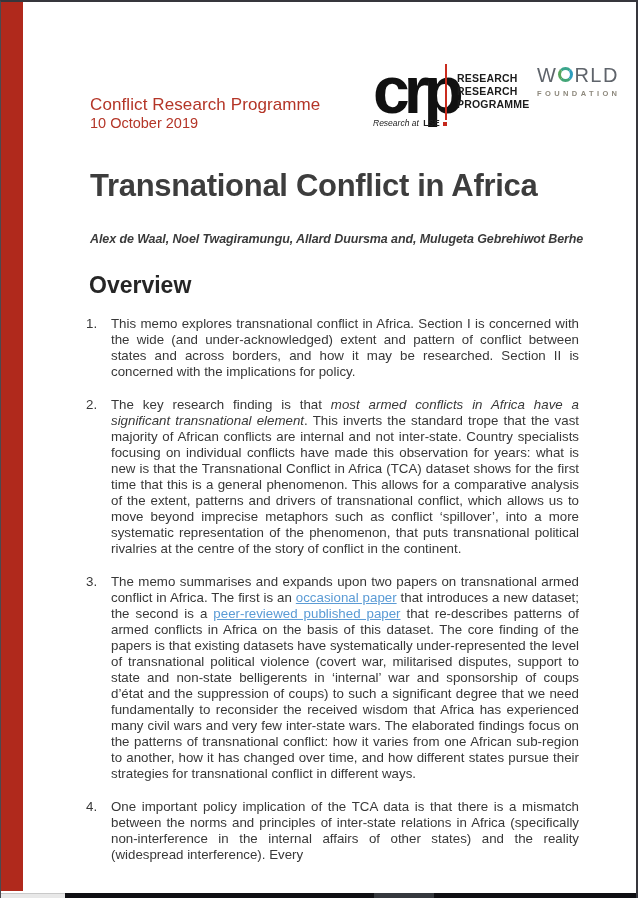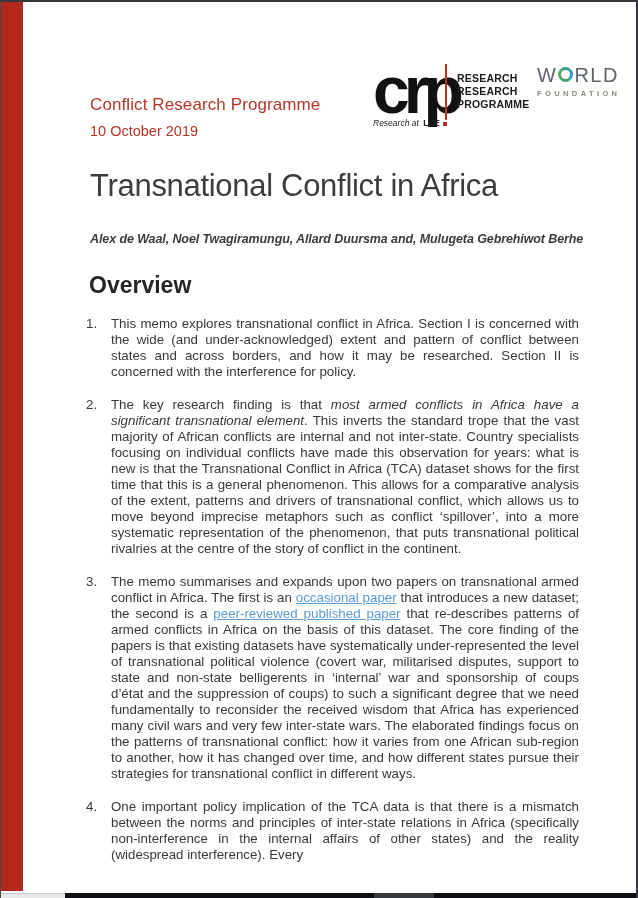--- a/index.html
+++ b/index.html
@@ -9,21 +9,21 @@
     border-top:2px solid #36363c; border-right:2px solid #36363c; border-left:1px solid #4a4a50;
     overflow:hidden;
     font-family:"Liberation Sans", "DejaVu Sans", sans-serif;
   }
   .red-bar { position:absolute; left:0; top:0; width:22px; height:889px; background:#b0291c; }
 
   
   .masthead { position:absolute; left:89px; top:52px; color:#b43527; }
   .m-programme { font-size:17px; font-weight:400; letter-spacing:0.1px;margin-top:41px; }
   .m-type { font-size:17.5px; font-weight:700; margin-top:3px; color:#a92b1e; }
-  .m-date { font-size:14.5px; margin-top:8px; }
+  .m-date { font-size:14.5px; margin-top:0; }
 
   
   .crp-logo { position:absolute; left:372px; top:66px; width:66px; }
   .crp-text { font-size:66px; font-weight:800; letter-spacing:-6px; color:#111; line-height:44px; font-family:Liberation Sans, sans-serif; }
   .crp-tag { margin-top:6px; font-size:8.5px; color:#222; white-space:nowrap; }
   .crp-tag i { font-style:italic; font-weight:400; }
   .crp-tag b { font-weight:700; margin-left:2px; }
   .red-sq { display:inline-block; width:4px; height:4px; background:#c5281c; margin-left:3px; }
 
   .logo-divider { position:absolute; left:444px; top:62px; width:2px; height:56px; background:#c92b1e; }
@@ -33,21 +33,21 @@
   
   .wpf { position:absolute; left:536px; top:63px; color:#5f646b; }
   .wpf-world { font-size:20px; letter-spacing:1.5px; line-height:20px; display:flex; align-items:center; }
   .o-ring { display:inline-block; box-sizing:border-box; width:15px; height:15px; border-radius:50%;
             border:3.2px solid #3aa58c; border-left-color:#57a65c; border-right-color:#2e9dbd; border-bottom-color:#42a577;
             margin:0 1px 1px 1px; }
   .wpf-peace { font-size:25px; letter-spacing:2.2px; line-height:24px; margin-top:1px; }
   .wpf-foundation { font-size:7.5px; letter-spacing:3.4px; color:#8e897d; margin-top:4px; font-weight:700; }
 
   
-  .doc-title { position:absolute; left:89px; top:166px; margin:0; font-size:31px; font-weight:400; color:#3d3d3d; letter-spacing:-0.3px; }
+  .doc-title { position:absolute; left:89px; top:166px; margin:0; font-size:31px; font-weight:700; color:#3d3d3d; letter-spacing:-0.3px; }
   .authors { position:absolute; left:89px; top:230px; font-size:12.5px; font-weight:700; color:#3b3b3b; letter-spacing:-0.1px; white-space:nowrap;font-style:italic; }
   .section-heading { position:absolute; left:88px; top:270px; margin:0; font-size:23px; font-weight:700; color:#262626; }
 
   .memo-list { position:absolute; left:85px; top:314px; width:493px; }
   .memo-item { display:flex; margin-bottom:17px; }
   .memo-num { flex:0 0 25px; font-size:13.3px; line-height:16px; color:#383838; }
   .memo-text { flex:1; margin:0; font-size:13.3px; line-height:16px; color:#383838; text-align:justify; }
   .memo-text em { font-style:italic; }
   .memo-text a { color:#5b9bd5; text-decoration:underline; }
 
@@ -93,21 +93,21 @@
     <div class="wpf-foundation">FOUNDATION</div>
   </div>
 
   <h1 class="doc-title">Transnational Conflict in Africa</h1>
   <div class="authors">Alex de Waal, Noel Twagiramungu, Allard Duursma and, Mulugeta Gebrehiwot Berhe</div>
   <h2 class="section-heading">Overview</h2>
 
   <div class="memo-list" id="memo-list">
       <div class="memo-item">
         <span class="memo-num">1.</span>
-        <p class="memo-text"><span>This memo explores transnational conflict in Africa. Section I is concerned with the wide (and under-acknowledged) extent and pattern of conflict between states and across borders, and how it may be researched. Section II is concerned with the interference for policy.</span></p>
+        <p class="memo-text"><span>This memo explores transnational conflict in Africa. Section I is concerned with the wide (and under-acknowledged) extent and pattern of conflict between states and across borders, and how it may be researched. Section II is concerned with the implications for policy.</span></p>
       </div>
       <div class="memo-item">
         <span class="memo-num">2.</span>
         <p class="memo-text"><span>The key research finding is that </span><em>most armed conflicts in Africa have a significant transnational element</em><span>. This inverts the standard trope that the vast majority of African conflicts are internal and not inter-state. Country specialists focusing on individual conflicts have made this observation for years: what is new is that the Transnational Conflict in Africa (TCA) dataset shows for the first time that this is a general phenomenon. This allows for a comparative analysis of the extent, patterns and drivers of transnational conflict, which allows us to move beyond imprecise metaphors such as conflict ‘spillover’, into a more systematic representation of the phenomenon, that puts transnational political rivalries at the centre of the story of conflict in the continent.</span></p>
       </div>
       <div class="memo-item">
         <span class="memo-num">3.</span>
         <p class="memo-text"><span>The memo summarises and expands upon two papers on transnational armed conflict in Africa. The first is an </span><a href="#">occasional paper</a><span> that introduces a new dataset; the second is a </span><a href="#">peer-reviewed published paper</a><span> that re-describes patterns of armed conflicts in Africa on the basis of this dataset. The core finding of the papers is that existing datasets have systematically under-represented the level of transnational political violence (covert war, militarised disputes, support to state and non-state belligerents in ‘internal’ war and sponsorship of coups d’état and the suppression of coups) to such a significant degree that we need fundamentally to reconsider the received wisdom that Africa has experienced many civil wars and very few inter-state wars. The elaborated findings focus on the patterns of transnational conflict: how it varies from one African sub-region to another, how it has changed over time, and how different states pursue their strategies for transnational conflict in different ways.</span></p>
       </div>
       <div class="memo-item">

